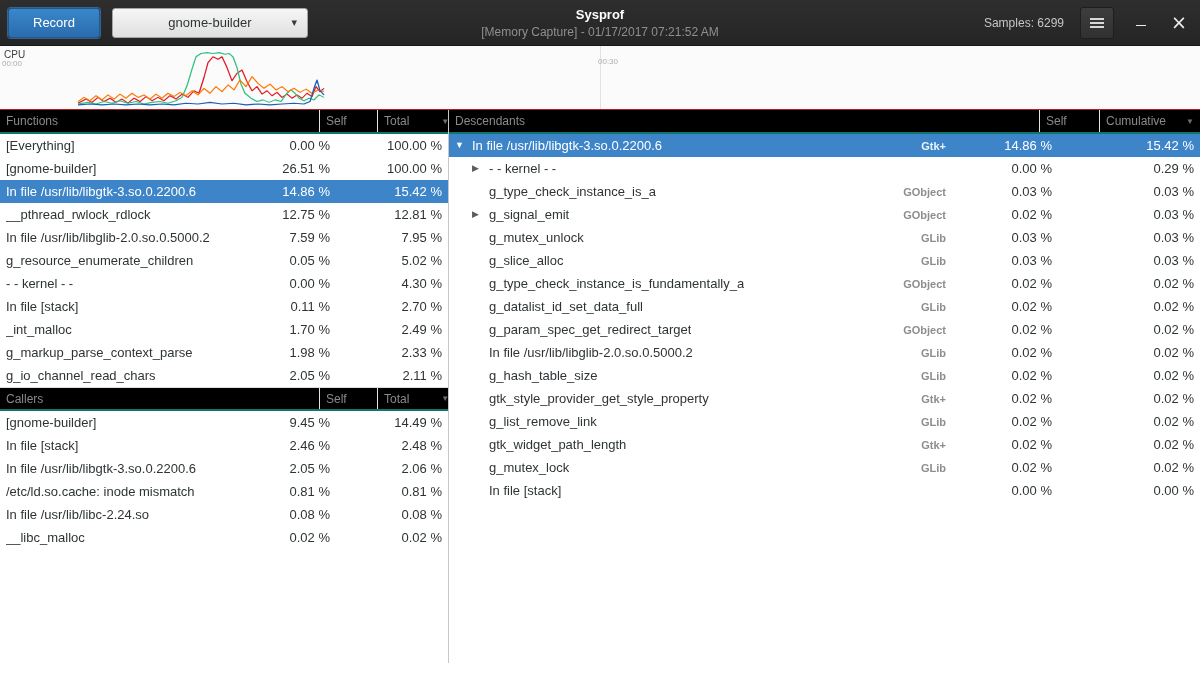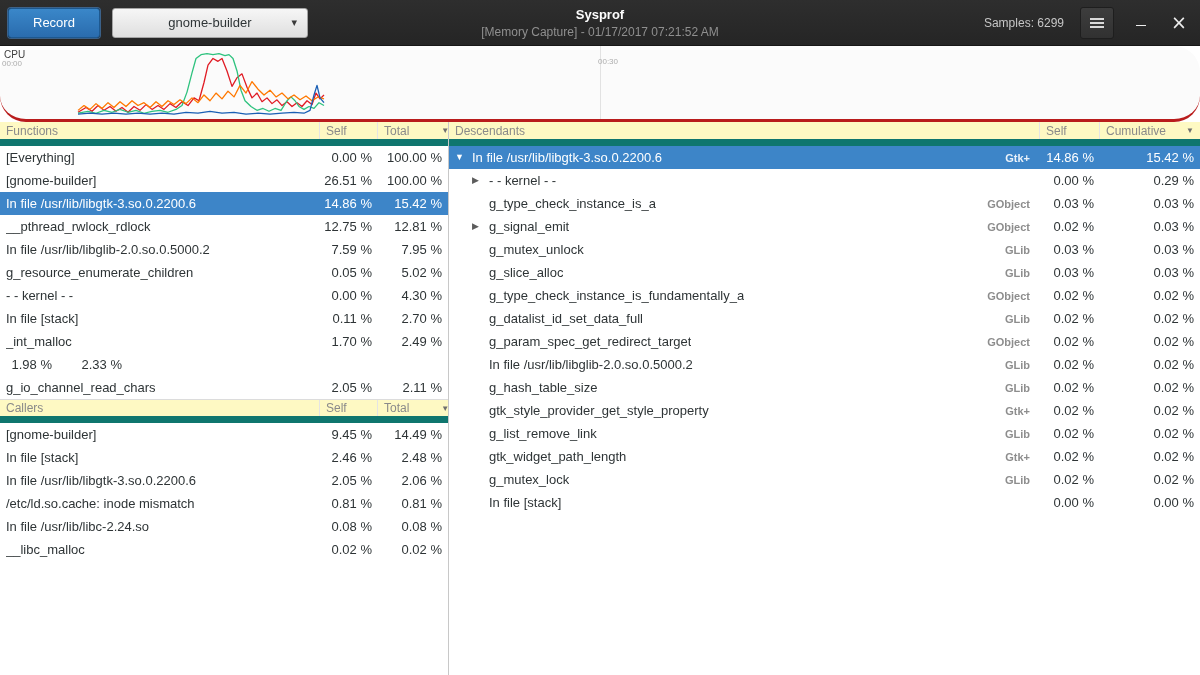--- a/index.html
+++ b/index.html
@@ -30,48 +30,48 @@
     justify-content:center; cursor:pointer; }
   .hamburger { display:block; width:14px; height:2px; background:#d9d9d9;
     box-shadow:0 -4px 0 #d9d9d9, 0 4px 0 #d9d9d9; }
   .win-btn { width:26px; height:32px; background:transparent; border:none;
     color:#ededed; cursor:pointer; display:flex; align-items:center; justify-content:center; }
   .min-btn { margin-left:14px; }
   .min-glyph { display:block; width:10px; height:1px; background:#ededed; margin-top:6px; }
   .close-btn { font-size:19px; line-height:1; margin-left:12px; font-family:"DejaVu Sans",sans-serif; }
 
   
-  .cpu-area { position:relative; height:76px; background:#fbfbfb;
-    border-bottom:3px solid #b91c1c;border-radius:26px; }
+  .cpu-area { position:relative; height:64px; background:#fbfbfb;
+    border-bottom:1px solid #b91c1c; }
   .cpu-area svg { position:absolute; inset:0; width:100%; height:100%; }
   .cpu-label { position:absolute; top:3px; left:4px; font-size:10px; color:#3c3c3c; }
   .time-label { position:absolute; font-size:8px; color:#adadad; }
   .t-start { top:13px; left:2px; }
   .t-mid { top:11px; left:598px; }
   .cpu-gridline { position:absolute; left:600px; top:0; bottom:0; width:1px; background:#e2e2e2; }
 
   
   .panes { display:flex; height:553px; background:#fff; }
   .left-pane { width:449px; border-right:1px solid #c8c8c8; }
   .right-pane { flex:1; min-width:0; }
 
-  .thead { display:flex; height:24px; background:#fef9c3; border-bottom:7px solid #0f766e; }
+  .thead { display:flex; height:24px; background:#000000; border-bottom:2px solid #0f766e; }
   .thead.bordered-top { border-top:1px solid #dcdcdc; }
   .hcell { font-size:12px; color:#8a8a8a; padding:0 6px; height:100%;
     display:flex; align-items:center; border-right:1px solid #e4e4e4; cursor:pointer; }
   .hcell:last-child { border-right:none; }
   .h-name { flex:1; min-width:0; }
   .h-self { width:58px; }
   .h-total { width:70px; justify-content:space-between;gap:32px; }
   .h-rself { width:60px; }
   .h-cum { width:100px; justify-content:space-between; }
   .sort-arrow { font-size:8px; color:#6f6f6f; }
 
   .trow { display:flex; height:23px; align-items:center; font-size:13px;
-    color:#2e3436; cursor:default; }
+    color:#2e3436; cursor:default;gap:42px; }
   .trow.selected { background:#3d85c8; color:#fff; }
   .cell-name { flex:1; min-width:0; padding-left:6px; white-space:nowrap;
     overflow:hidden; display:flex; align-items:center; }
   .cell-num { text-align:right; padding-right:6px; white-space:nowrap; }
   .c-self { width:58px; }
   .c-total { width:70px; }
   .c-rself { width:60px; }
   .c-cum { width:100px; }
 
   .indent { display:inline-block; height:1px; flex:none; }
@@ -192,20 +192,23 @@
             <span class="cell-num c-total">2.70 %</span>
           </div>
           <div class="trow">
             <span class="cell-name">
               <span class="ntext">_int_malloc</span>
             </span>
             <span class="cell-num c-self">1.70 %</span>
             <span class="cell-num c-total">2.49 %</span>
           </div>
           <div class="trow">
+            <span class="cell-name">
+              <span class="ntext">g_markup_parse_context_parse</span>
+            </span>
             <span class="cell-num c-self">1.98 %</span>
             <span class="cell-num c-total">2.33 %</span>
           </div>
           <div class="trow">
             <span class="cell-name">
               <span class="ntext">g_io_channel_read_chars</span>
             </span>
             <span class="cell-num c-self">2.05 %</span>
             <span class="cell-num c-total">2.11 %</span>
           </div>

